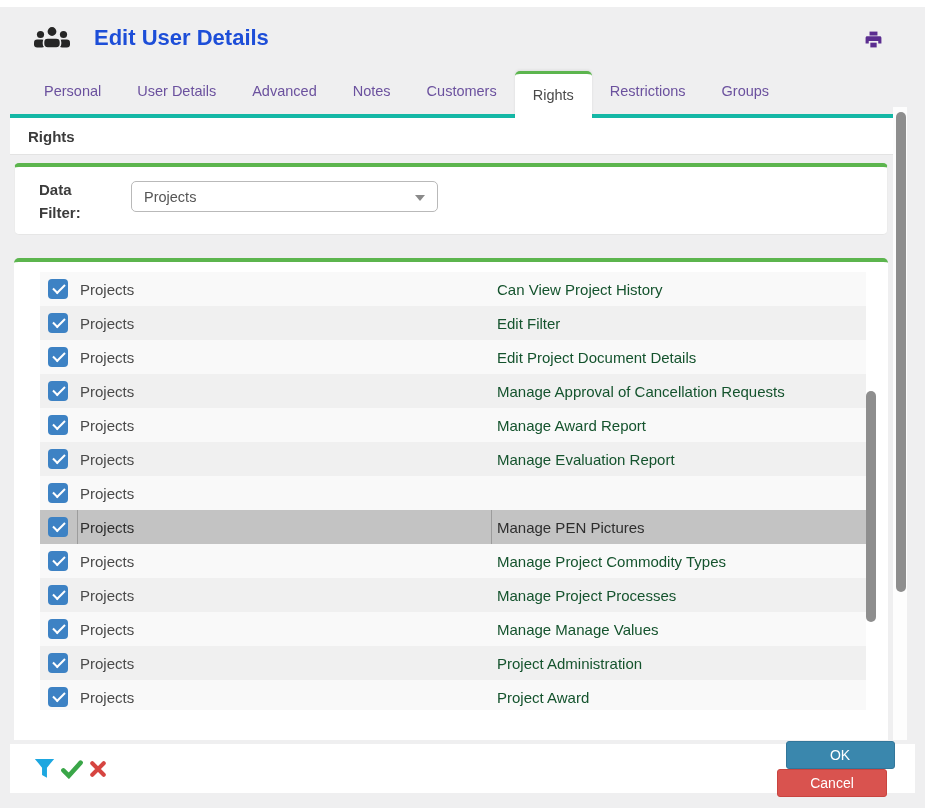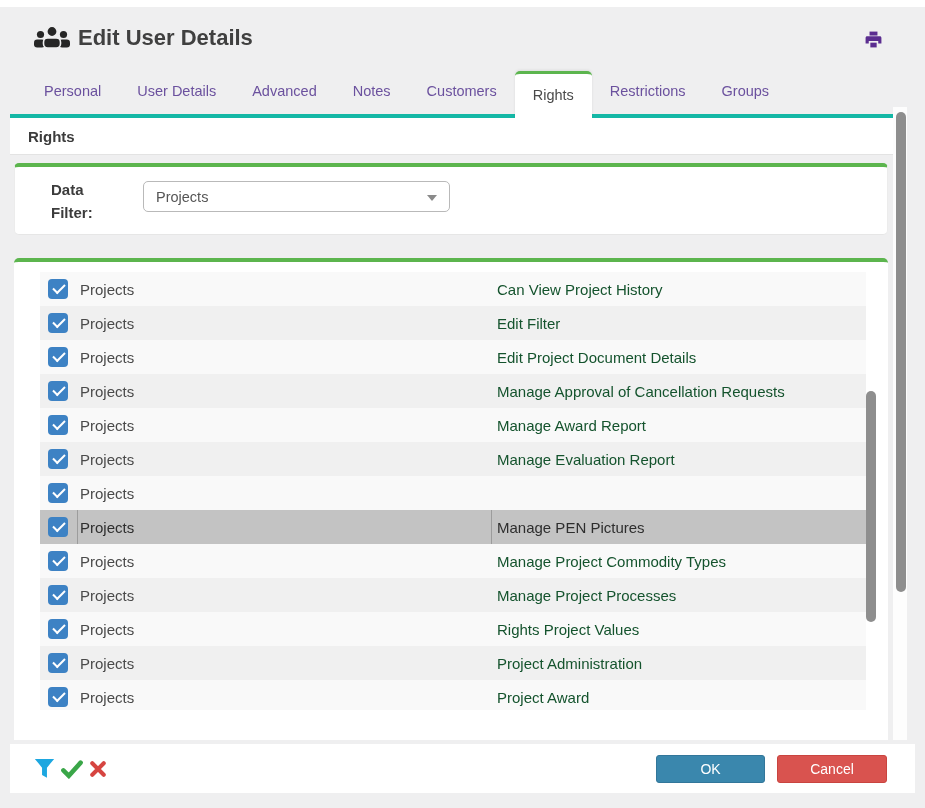--- a/index.html
+++ b/index.html
@@ -9,42 +9,42 @@
     background:#efeff0;
     color:#4a4a4a;
     overflow:hidden;
   }
   .page { position:relative; width:925px; height:808px; background:#efeff0; }
   .topstrip { position:absolute; left:0; top:0; width:925px; height:7px; background:#ffffff; }
 
   
   .hdr { position:absolute; left:10px; top:7px; width:905px; height:61px; display:flex; align-items:center; }
   .hdr .users-ic { margin-left:24px; display:flex; align-items:center; }
-  .hdr .title { margin-left:8px; font-size:22px; font-weight:600; color:#404040; }
+  .hdr .title { margin-left:24px; font-size:22px; font-weight:600; color:#1d4ed8; }
   .print-btn { position:absolute; right:30px; top:20px; width:24px; height:24px; display:flex; align-items:center; justify-content:center; cursor:pointer; }
 
   
   .tabbar { position:absolute; left:10px; top:68px; width:883px; height:50px;
             border-bottom:4px solid #14b8a6; display:flex; align-items:flex-end; padding-left:16px; }
   .tab { height:46px; line-height:46px; padding:0 18px; font-size:14.5px; color:#6b519e; cursor:pointer; white-space:nowrap; }
   .tab.active { background:#ffffff; color:#4a4a4a; border-top:3px solid #5cb54e;
                 border-radius:5px 5px 0 0; height:47px; margin-bottom:-4px; line-height:42px;
                 box-shadow:0 -1px 3px rgba(0,0,0,0.08); }
 
   
   .rights-band { position:absolute; left:10px; top:118px; width:883px; height:37px; background:#ffffff;
                  border-bottom:1px solid #e3e3e3; display:flex; align-items:center; }
   .rights-band .h { margin-left:18px; font-size:15px; font-weight:bold; color:#3c3c3c; }
 
   
   .filter-panel { position:absolute; left:14px; top:163px; width:874px; height:72px; background:#ffffff;
                   border-top:4px solid #5cb54e; border-radius:5px;
                   border-left:1px solid #ececec; border-right:1px solid #ececec; border-bottom:1px solid #e6e6e6;
                   display:flex; align-items:flex-start; }
-  .filter-label { width:68px; margin-left:36px; margin-top:11px; font-size:15px; font-weight:bold; color:#3c3c3c; line-height:23px; }
+  .filter-label { width:68px; margin-left:24px; margin-top:11px; font-size:15px; font-weight:bold; color:#3c3c3c; line-height:23px; }
   .select { position:relative; margin-left:24px; margin-top:14px; width:307px; height:31px; background:#fff;
             border:1px solid #b9b9b9; border-radius:5px; display:flex; align-items:center; cursor:pointer; }
   .select .val { margin-left:12px; font-size:14.5px; color:#555; }
   .select .caret { position:absolute; right:12px; top:13px; width:0; height:0;
                    border-left:5px solid transparent; border-right:5px solid transparent; border-top:6px solid #8a8a8a; }
 
   
   .grid-panel { position:absolute; left:14px; top:258px; width:874px; height:482px; background:#ffffff;
                 border-top:4px solid #5cb54e; border-radius:5px 5px 0 0; }
   .grid-clip { margin:10px 22px 0 26px; height:438px; overflow:hidden; }
@@ -63,21 +63,21 @@
 
   
   .outer-track { position:absolute; left:893px; top:107px; width:14px; height:633px; background:#fdfdfd; }
   .outer-thumb { position:absolute; left:896px; top:112px; width:10px; height:480px; background:#8e8e8e; border-radius:5px; }
 
   
   .footer { position:absolute; left:10px; top:744px; width:905px; height:49px; background:#ffffff;
             display:flex; align-items:center; }
   .f-icons { display:flex; align-items:center; margin-left:24px; gap:5px; }
   .f-ic { display:flex; align-items:center; cursor:pointer; }
-  .btns { margin-left:auto; display:flex; align-items:center; }
+  .btns { margin-left:auto; display:flex; align-items:center;flex-direction:column; }
   .btn { height:28px; border-radius:3px; font-size:14px; color:#ffffff; display:flex; align-items:center; justify-content:center;
          cursor:pointer; font-family:"Liberation Sans", sans-serif; }
   .btn.ok { width:109px; background:#3a87ad; border:1px solid #32769a; margin-right:12px; }
   .btn.cancel { width:110px; background:#d9534f; border:1px solid #c9443f; margin-right:28px; }
 </style>
 </head>
 <body>
 
 <div class="page">
   <div class="topstrip"></div>
@@ -236,21 +236,21 @@
     </div>
   </div>
         <div class="row">
     <div class="cell-check">
       <span class="cb"></span>
     </div>
     <div class="cell-module">
       <span>Projects</span>
     </div>
     <div class="cell-right">
-      <span>Rights Project Values</span>
+      <span>Manage Manage Values</span>
     </div>
   </div>
         <div class="row alt">
     <div class="cell-check">
       <span class="cb"></span>
     </div>
     <div class="cell-module">
       <span>Projects</span>
     </div>
     <div class="cell-right">

